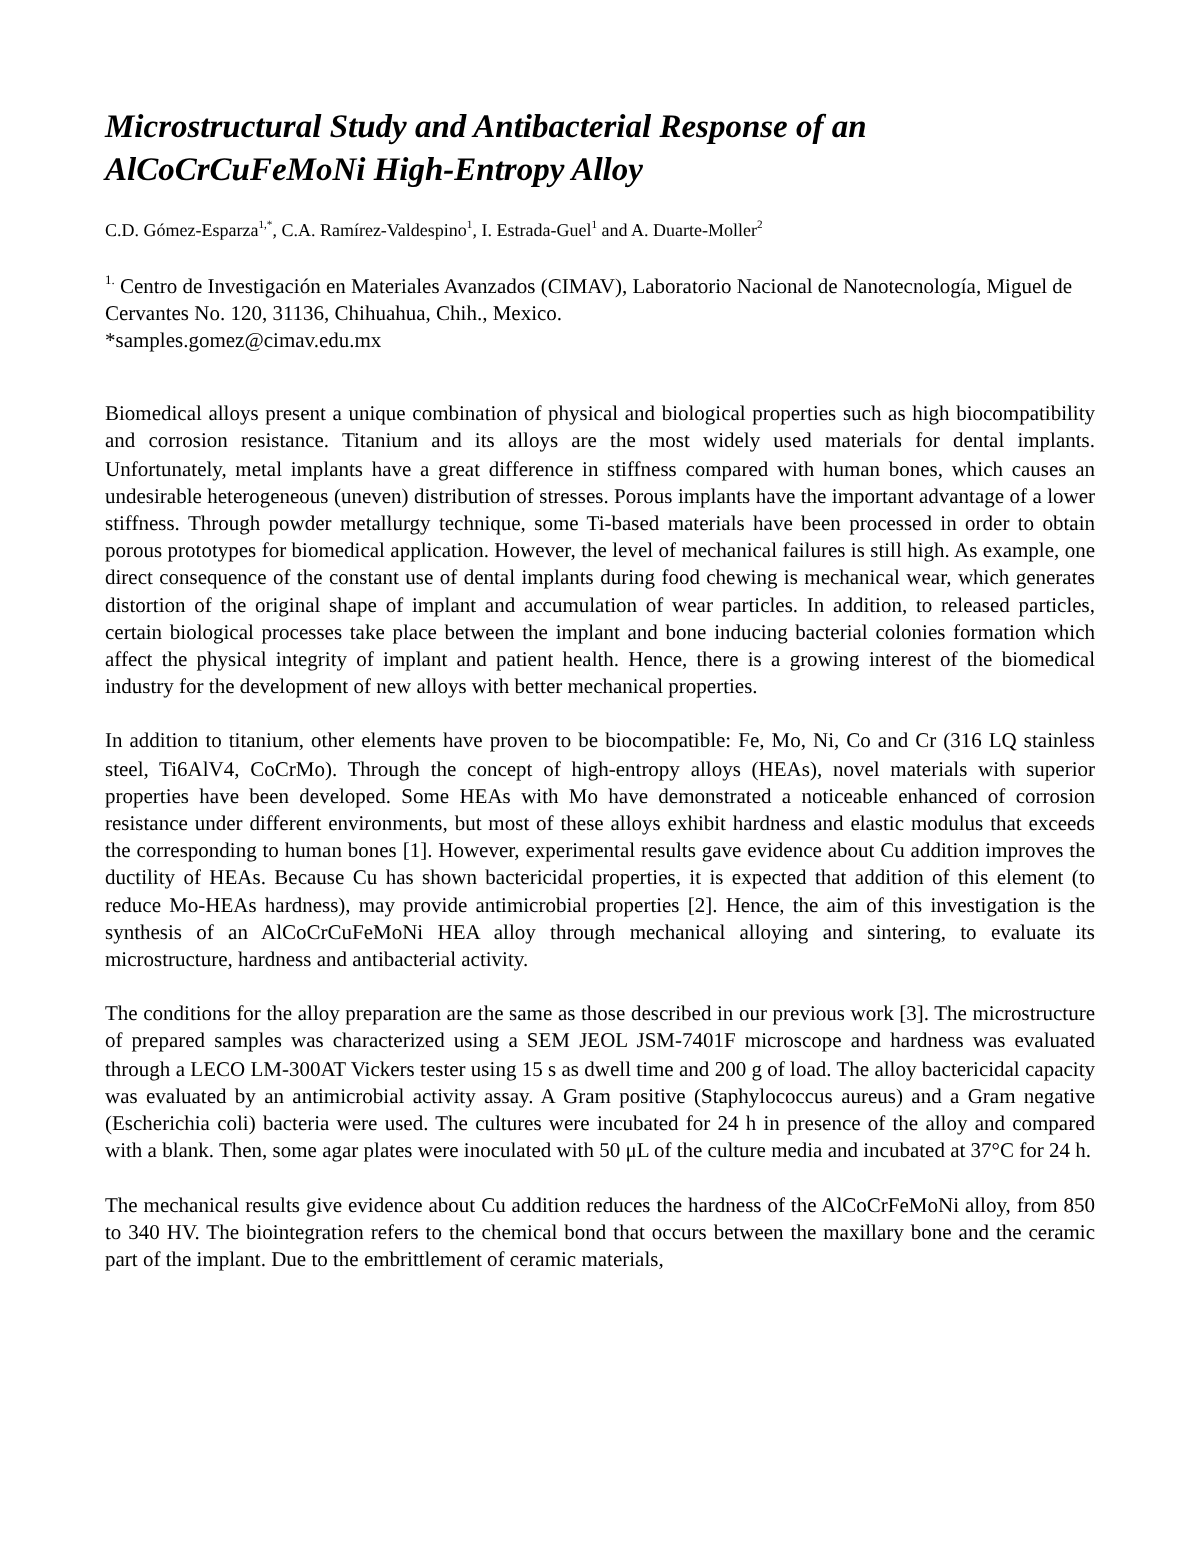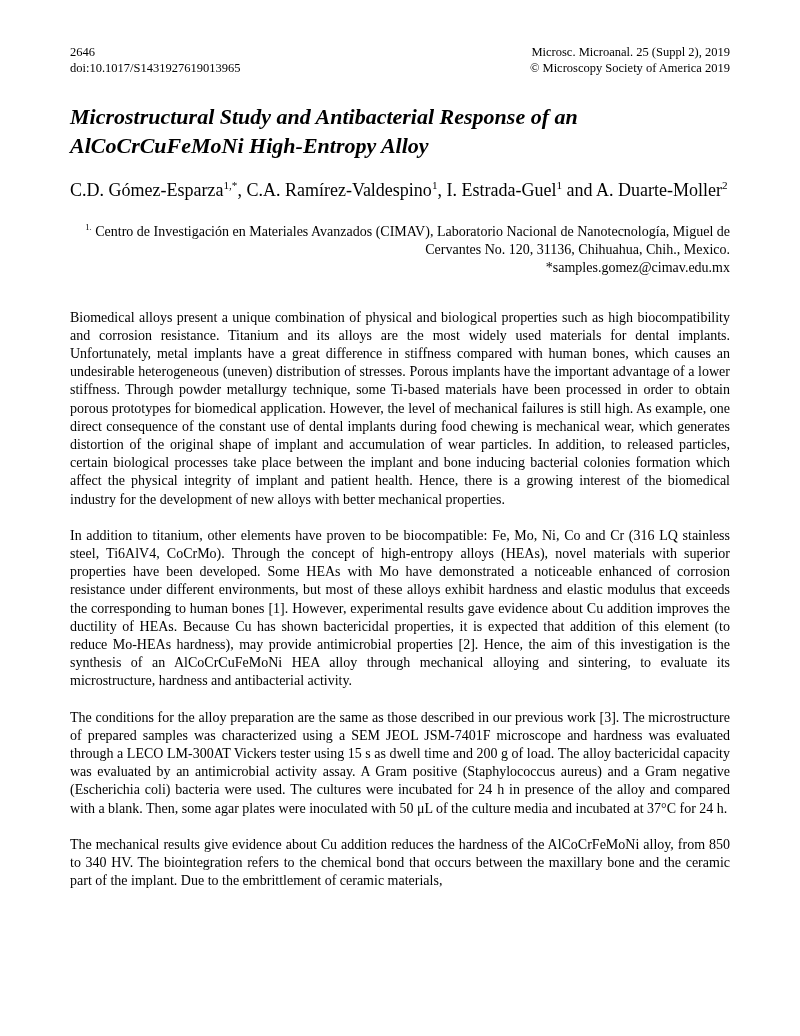--- a/index.html
+++ b/index.html
@@ -24,59 +24,49 @@
   .header-right { text-align: right; }
   .title {
     margin: 25px 0 11px 0;
     font-size: 22px;
     font-weight: 700;
     line-height: 1.32;
     font-style: italic;
   }
   .authors {
     margin: 19px 0 0 0;
-    font-size: 18px;
+    font-size: 12px;
     line-height: 1.3;
   }
   sup {
     font-size: 0.62em;
     vertical-align: super;
     line-height: 0;
   }
   .affiliations {
     margin-top: 21px;
     font-size: 14px;
     line-height: 1.3;
   }
-  .aff { margin: 0; text-align: right; }
+  .aff { margin: 0; }
   .body-text { margin-top: 0; }
   .paragraph {
     margin: 18px 0 0 0;
     font-size: 14px;
     line-height: 18.2px;
     text-align: justify;
     font-family: Liberation Serif, serif;
   }
   .paragraph.first { margin-top: 31px; }
 </style>
 </head>
 <body>
 
 <div class="page">
 
-  <header class="page-header">
-    <div class="header-left">
-      <div>2646</div>
-      <div>doi:10.1017/S1431927619013965</div>
-    </div>
-    <div class="header-right">
-      <div>Microsc. Microanal. 25 (Suppl 2), 2019</div>
-      <div>© Microscopy Society of America 2019</div>
-    </div>
-  </header>
 
   <h1 class="title">Microstructural Study and Antibacterial Response of an AlCoCrCuFeMoNi High-Entropy Alloy</h1>
 
   <p class="authors"><span>C.D. Gómez-Esparza</span><sup>1,*</sup><span>, C.A. Ramírez-Valdespino</span><sup>1</sup><span>, I. Estrada-Guel</span><sup>1</sup><span> and A. Duarte-Moller</span><sup>2</sup></p>
 
   <div class="affiliations">
     <p class="aff"><sup>1.</sup><span> Centro de Investigación en Materiales Avanzados (CIMAV), Laboratorio Nacional de Nanotecnología, Miguel de Cervantes No. 120, 31136, Chihuahua, Chih., Mexico.</span></p>
     <p class="aff">*samples.gomez@cimav.edu.mx</p>
   </div>
 

